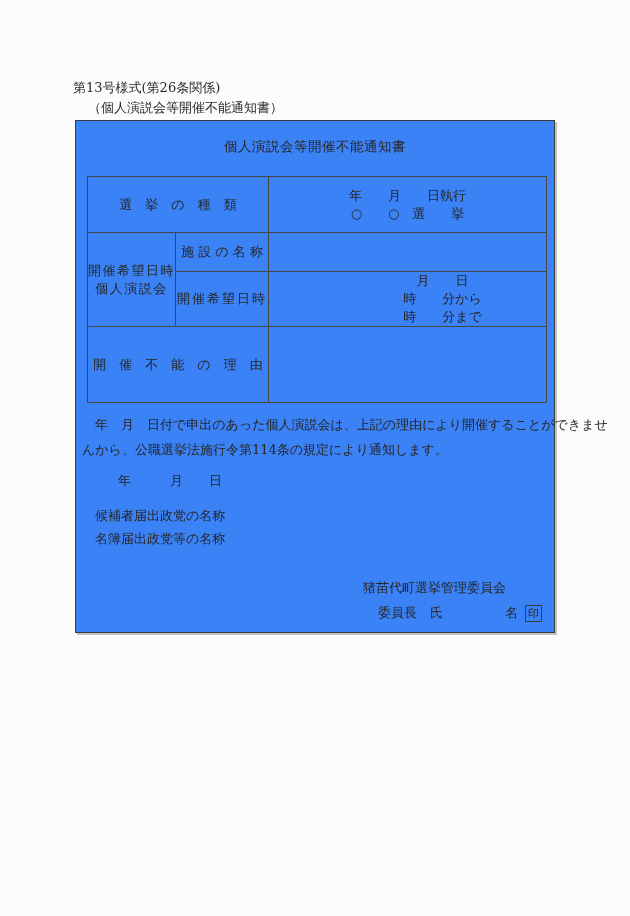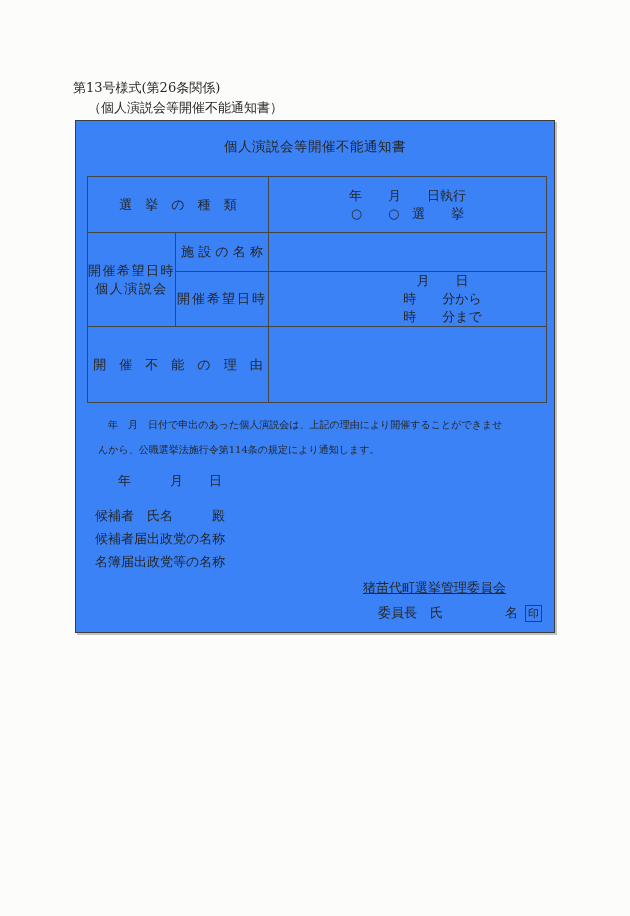--- a/index.html
+++ b/index.html
@@ -55,36 +55,36 @@
   .cell-inable { letter-spacing: 1.5px; }
   .cell-dtlabel { letter-spacing: 2px; white-space: nowrap; }
   .dt-cell-inner {
     display: flex; align-items: center;
     padding-left: 70px; column-gap: 25px; flex-direction: column;
   }
   .time-lines { display: flex; flex-direction: column; }
   .time-lines span { white-space: nowrap; }
   .nowrap { white-space: nowrap; }
   .para {
-    position: absolute; left: 22px; top: 291px;
-    font-size: 10px; line-height: 25px;
+    position: absolute; left: 6px; top: 291px;
+    font-size: 13px; line-height: 25px;
   }
   .para div { white-space: nowrap; }
   .date-line {
     position: absolute; left: 42px; top: 351px;
     font-size: 13px; white-space: nowrap;
   }
   .addr-block {
     position: absolute; left: 19px; top: 383px;
     font-size: 13px; line-height: 23px;
   }
   .addr-block div { white-space: nowrap; }
   .sig-org {
     position: absolute; left: 287px; top: 458px;
-    font-size: 13px; white-space: nowrap; text-decoration: underline;
+    font-size: 13px; white-space: nowrap;
   }
   .sig-chair {
     position: absolute; left: 302px; top: 483px;
     font-size: 13px; display: flex; align-items: flex-end; white-space: nowrap;
   }
   .sig-gap { display: inline-block; width: 62px; }
   .seal-box {
     display: inline-flex; align-items: center; justify-content: center;
     width: 17px; height: 17px;
     border: 1px solid #3d3d3d;
@@ -154,21 +154,20 @@
       </table>
 
     <div class="para">
       <div>　年　月　日付で申出のあった個人演説会は、上記の理由により開催することができませ</div>
       <div>んから、公職選挙法施行令第114条の規定により通知します。</div>
     </div>
 
     <div class="date-line">年　　　月　　日</div>
 
     <div class="addr-block">
-      <div>候補者　氏名　　　殿</div>
       <div>候補者届出政党の名称</div>
       <div>名簿届出政党等の名称</div>
     </div>
 
     <div class="sig-org">猪苗代町選挙管理委員会</div>
 
     <div class="sig-chair">
       <span>委員長　氏</span>
       <span class="sig-gap"></span>
       <span>名</span>

